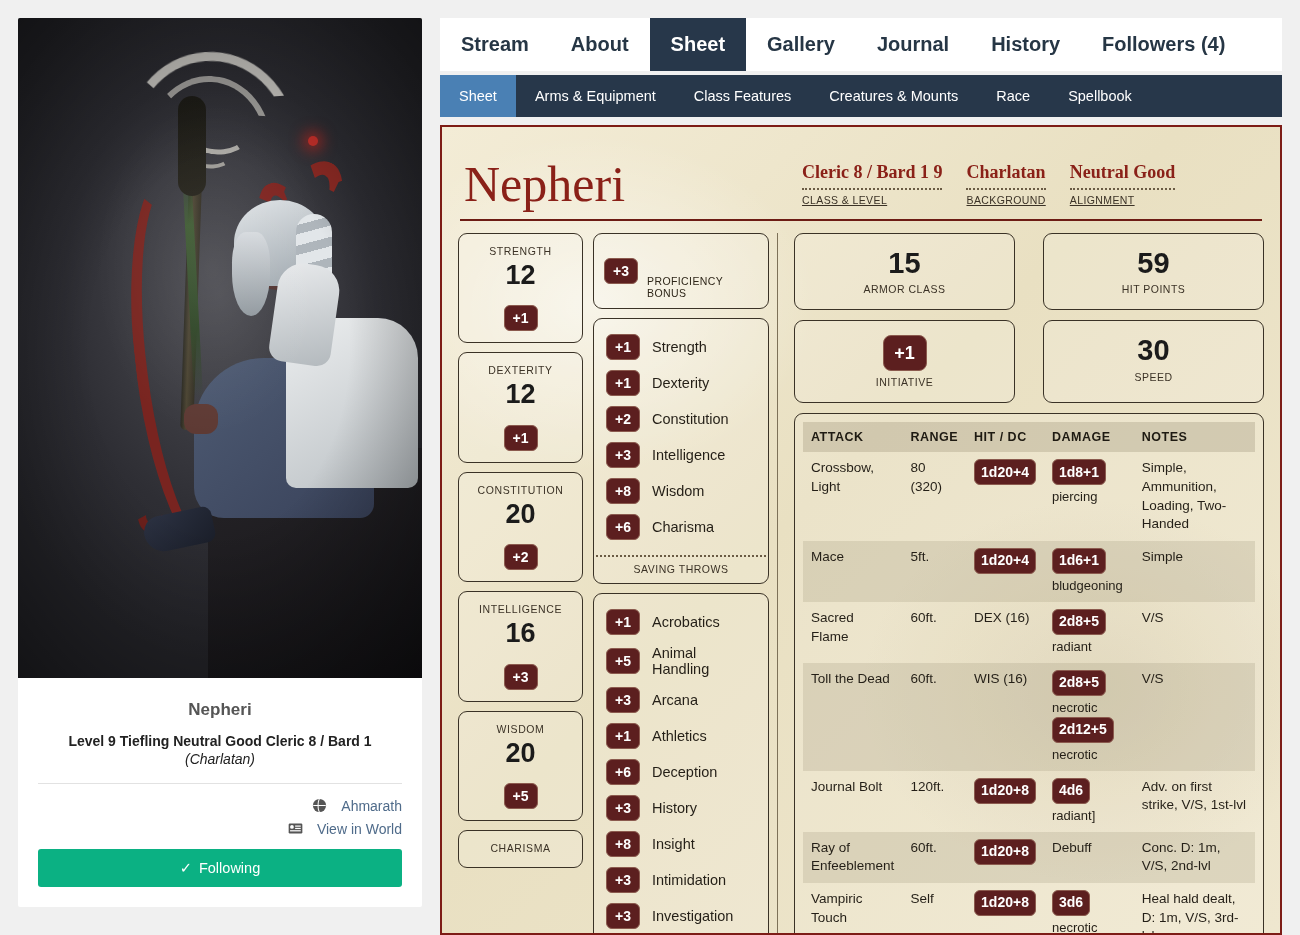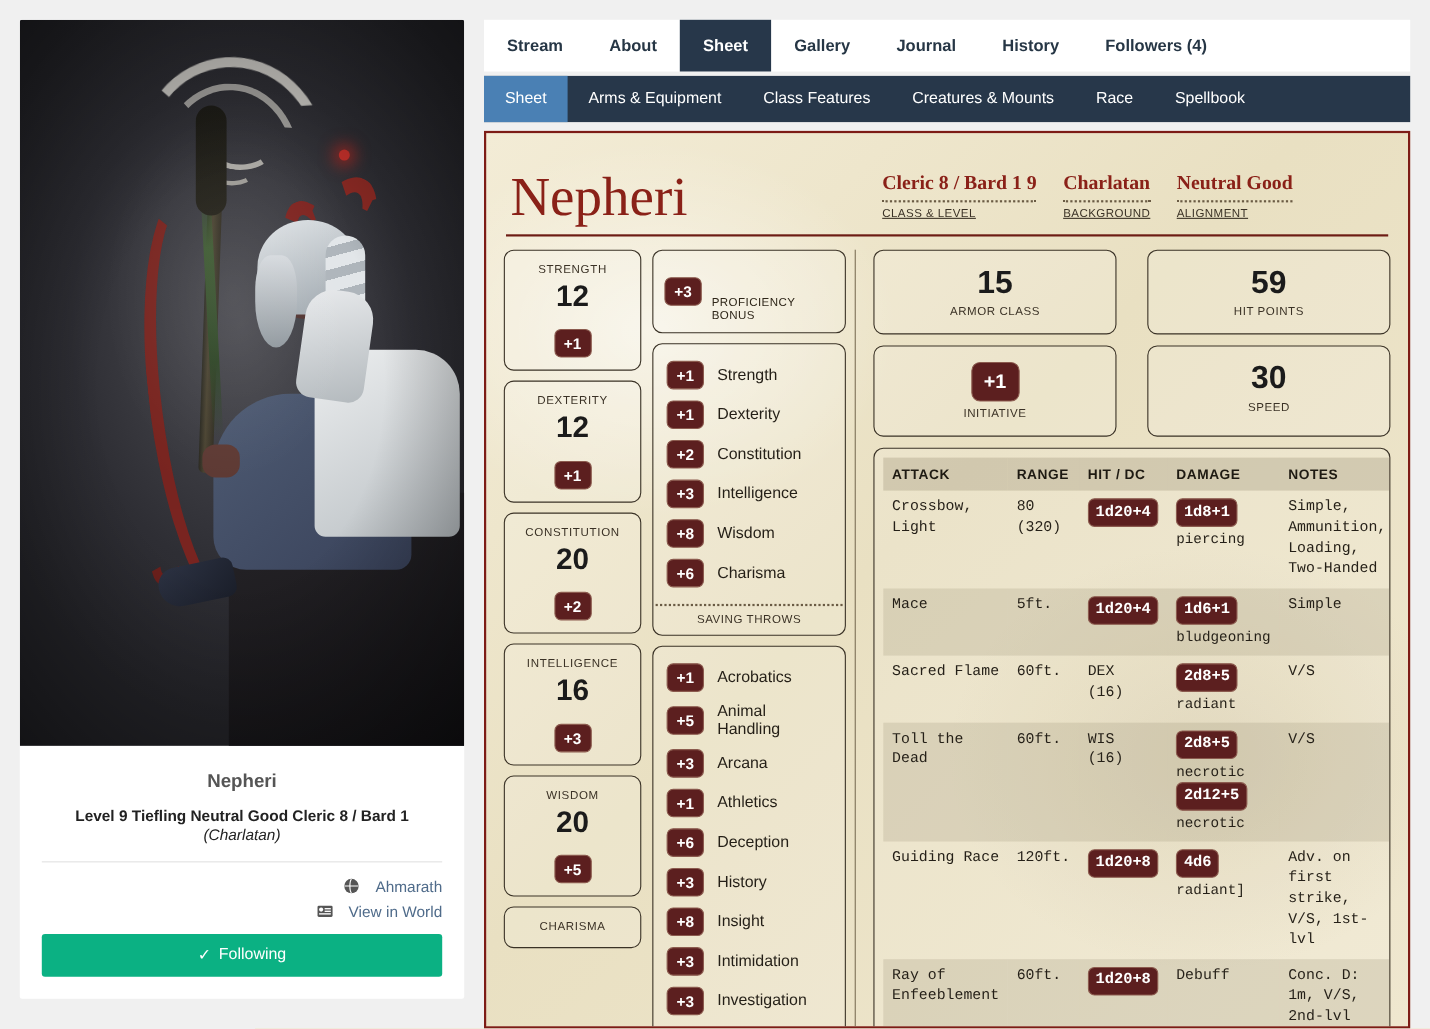--- a/index.html
+++ b/index.html
@@ -89,21 +89,21 @@
   .meta-link .mi { color:#555; display:inline-flex; }
   .follow-btn {
     margin-top:12px; width:100%; background:#0bb183; color:#fff; border:none;
     padding:11px 0; font-size:14.5px; border-radius:3px; cursor:pointer;
     font-family:"Liberation Sans", sans-serif; display:flex; align-items:center; justify-content:center; gap:7px;
   }
 
   
   .main { flex:1; padding:18px 18px 0 0; display:flex; flex-direction:column; min-width:0; }
   .tabs-top { background:#fff; display:flex; }
-  .tabs-top .tab { padding:15px 21px; font-size:15px; font-weight:bold; color:#263645; cursor:pointer; }
+  .tabs-top .tab { padding:15px 21px; font-size:20px; font-weight:bold; color:#263645; cursor:pointer; }
   .tabs-top .tab.active { background:#27374a; color:#fff; }
   .tabs-sub { background:#27374a; display:flex; margin-top:4px; }
   .tabs-sub .tab { padding:13px 19px; font-size:14.5px; color:#fff; cursor:pointer; }
   .tabs-sub .tab.active { background:#4a80b4; }
 
   
   .sheet {
     margin-top:8px; flex:1; min-height:0; overflow:hidden;
     border:2px solid #7d1c16;
     background:#efe7cd;
@@ -164,21 +164,21 @@
   .stat-big { font-size:29px; font-weight:bold; color:#1b1b1b; line-height:1.05; }
   .stat-cap { font-size:10.5px; letter-spacing:.5px; color:#3b3226; padding-top:5px; }
 
   .atk-box { border:1.5px solid #3a3226; border-radius:9px; background:rgba(255,255,255,.12);
     padding:8px; overflow:hidden; }
   table.atk { width:100%; border-collapse:collapse; }
   table.atk th {
     background:rgba(150,140,112,.30); text-align:left; font-size:12.5px; letter-spacing:.5px;
     color:#1e1a12; padding:8px 8px; font-weight:bold;
   }
-  table.atk td { padding:7px 8px; font-size:13.5px; color:#241f17; vertical-align:top; line-height:1.38;font-family:Liberation Mono, monospace; }
+  table.atk td { padding:7px 8px; font-size:13.5px; color:#241f17; vertical-align:top; line-height:1.38; }
   table.atk tr.alt td { background:rgba(150,140,112,.22); }
   .dmg-type { font-size:13px; color:#241f17; padding-top:3px; }
   .c-attack{width:22%} .c-range{width:13%} .c-hit{width:17%} .c-dmg{width:20%} .c-notes{width:28%}
 </style>
 </head>
 <body>
 
 <div class="page">
 
   <aside class="sidebar">
@@ -475,21 +475,21 @@
       <td><span>WIS (16)</span></td>
       <td>
                       <div><span class="pill">2d8+5</span></div>
          <div class="dmg-type">necrotic</div>
                       <div><span class="pill">2d12+5</span></div>
          <div class="dmg-type">necrotic</div>
                     </td>
       <td>V/S</td>
     </tr>
                   <tr class="">
-      <td>Guiding Race</td>
+      <td>Journal Bolt</td>
       <td>120ft.</td>
       <td><span class="pill">1d20+8</span></td>
       <td>
                       <div><span class="pill">4d6</span></div>
          <div class="dmg-type">radiant]</div>
                     </td>
       <td>Adv. on first strike, V/S, 1st-lvl</td>
     </tr>
                   <tr class="alt">
       <td>Ray of Enfeeblement</td>

